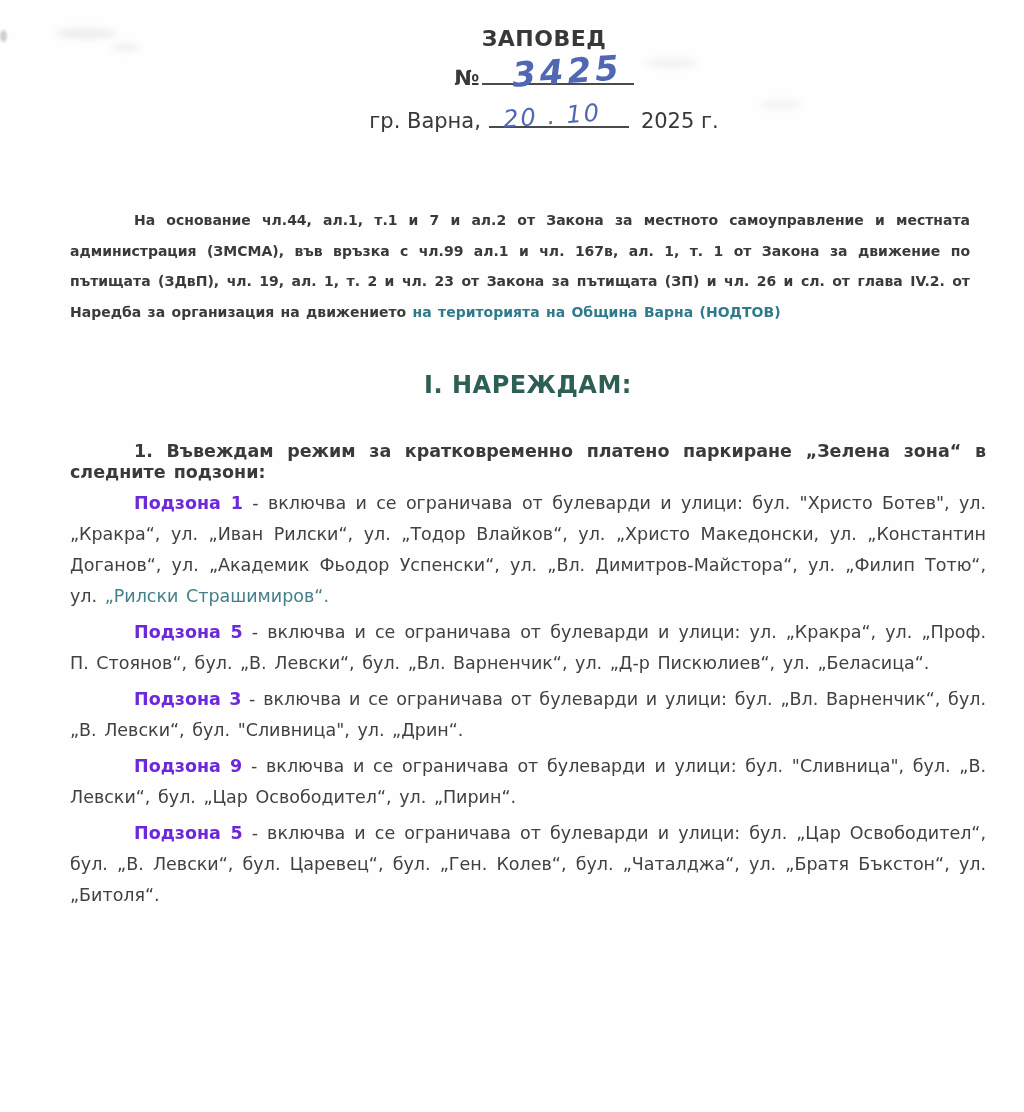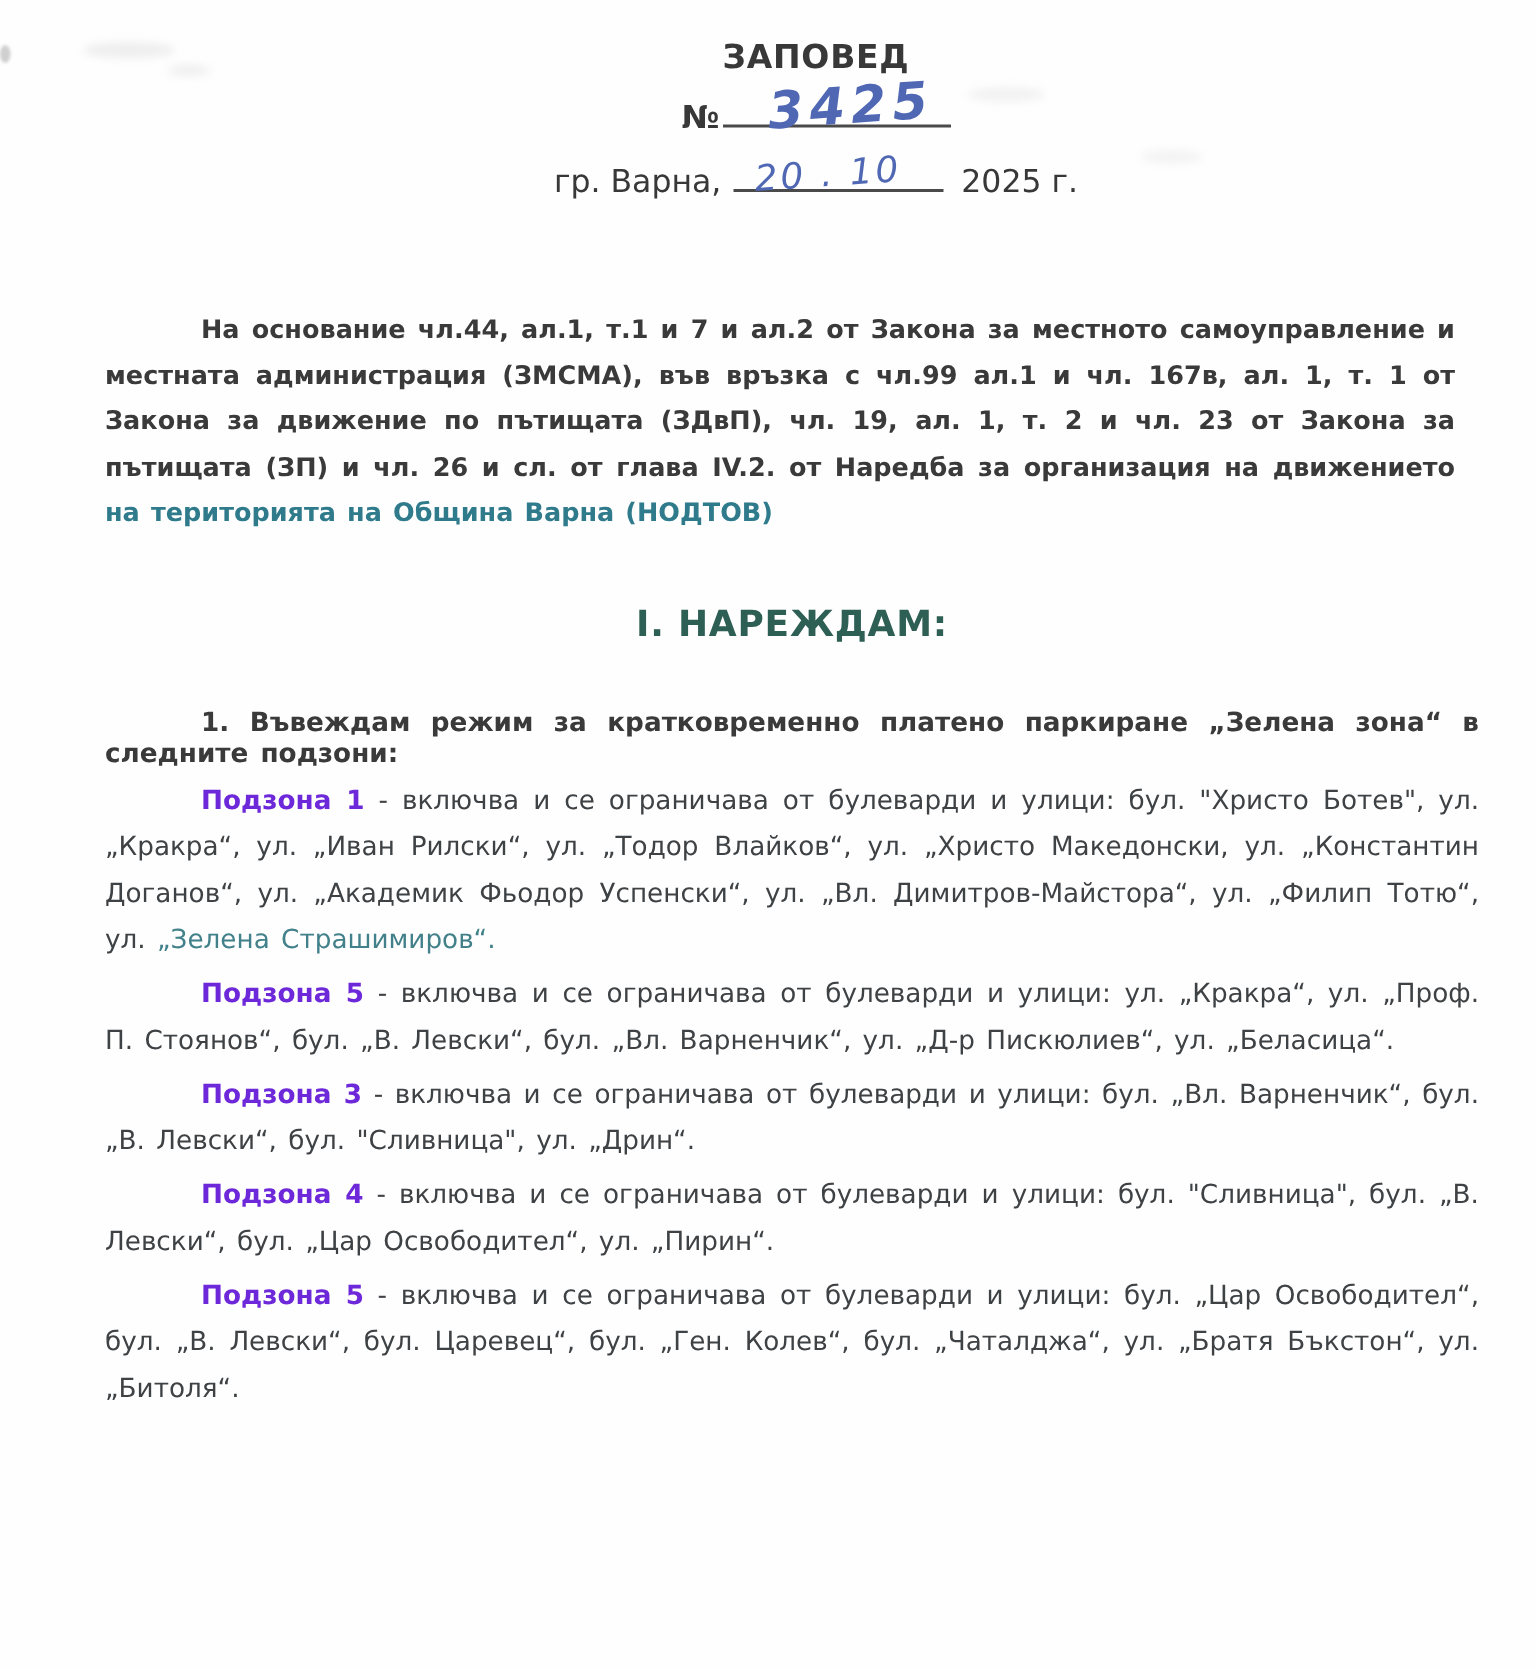--- a/index.html
+++ b/index.html
@@ -31,21 +31,21 @@
   .u2 { width: 140px; height: 27px; margin: 0 12px 0 8px; }
   .hand { position: absolute; font-style: italic; color: #5068b4; white-space: nowrap; }
   .hand-num  { font-size: 34px; left: 30px; bottom: -8px; transform: rotate(-4deg); letter-spacing: 4px; }
   .hand-date { font-size: 24px; left: 14px; bottom: -4px; transform: rotate(-4deg); letter-spacing: 2px; }
 
   .legal {
     margin: 72px 16px 0 0;
     text-align: justify;
     text-indent: 64px;
     font-weight: bold;
-    font-size: 17px;
+    font-size: 14px;
     line-height: 30.5px;
     color: #3a3a3a;
     word-spacing: 1.5px;
   }
   .legal .hl { color: #2f7b8c; }
 
   .order-heading {
     margin-top: 44px;
     text-align: center;
     font-size: 24px;
@@ -99,25 +99,25 @@
       <span>гр. Варна,</span><span class="uline u2"><span class="hand hand-date">20 . 10</span></span><span>2025 г.</span>
     </div>
   </div>
 
   <p class="legal"><span>На основание чл.44, ал.1, т.1 и 7 и ал.2 от Закона за местното самоуправление и местната администрация (ЗМСМА), във връзка с чл.99 ал.1 и чл. 167в, ал. 1, т. 1 от Закона за движение по пътищата (ЗДвП), чл. 19, ал. 1, т. 2 и чл. 23 от Закона за пътищата (ЗП) и чл. 26 и сл. от глава IV.2. от Наредба за организация на движението </span><span class="hl">на територията на Община Варна (НОДТОВ)</span></p>
 
   <div class="order-heading">I. НАРЕЖДАМ:</div>
 
   <p class="item1">1. Въвеждам режим за кратковременно платено паркиране „Зелена зона“ в следните подзони:</p>
 
-  <p class="subzone"><b>Подзона 1</b><span> - включва и се ограничава от булеварди и улици: бул. "Христо Ботев", ул. „Кракра“, ул. „Иван Рилски“, ул. „Тодор Влайков“, ул. „Христо Македонски, ул. „Константин Доганов“, ул. „Академик Фьодор Успенски“, ул. „Вл. Димитров-Майстора“, ул. „Филип Тотю“, ул. </span><span class="tail">„Зелена Страшимиров“.</span></p>
+  <p class="subzone"><b>Подзона 1</b><span> - включва и се ограничава от булеварди и улици: бул. "Христо Ботев", ул. „Кракра“, ул. „Иван Рилски“, ул. „Тодор Влайков“, ул. „Христо Македонски, ул. „Константин Доганов“, ул. „Академик Фьодор Успенски“, ул. „Вл. Димитров-Майстора“, ул. „Филип Тотю“, ул. </span><span class="tail">„Рилски Страшимиров“.</span></p>
 
   <p class="subzone"><b>Подзона 5</b><span> - включва и се ограничава от булеварди и улици: ул. „Кракра“, ул. „Проф. П. Стоянов“, бул. „В. Левски“, бул. „Вл. Варненчик“, ул. „Д-р Пискюлиев“, ул. „Беласица“.</span></p>
 
   <p class="subzone"><b>Подзона 3</b><span> - включва и се ограничава от булеварди и улици: бул. „Вл. Варненчик“, бул. „В. Левски“, бул. "Сливница", ул. „Дрин“.</span></p>
 
-  <p class="subzone"><b>Подзона 4</b><span> - включва и се ограничава от булеварди и улици: бул. "Сливница", бул. „В. Левски“, бул. „Цар Освободител“, ул. „Пирин“.</span></p>
+  <p class="subzone"><b>Подзона 9</b><span> - включва и се ограничава от булеварди и улици: бул. "Сливница", бул. „В. Левски“, бул. „Цар Освободител“, ул. „Пирин“.</span></p>
 
   <p class="subzone"><b>Подзона 5</b><span> - включва и се ограничава от булеварди и улици: бул. „Цар Освободител“, бул. „В. Левски“, бул. Царевец“, бул. „Ген. Колев“, бул. „Чаталджа“, ул. „Братя Бъкстон“, ул. „Битоля“.</span></p>
 
 
 
 </div>
 
 </body></html>

